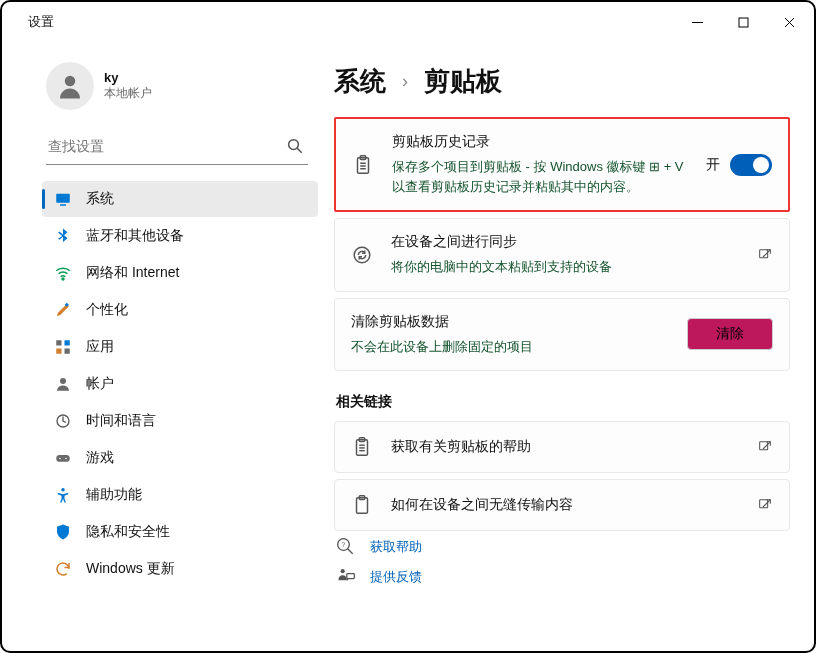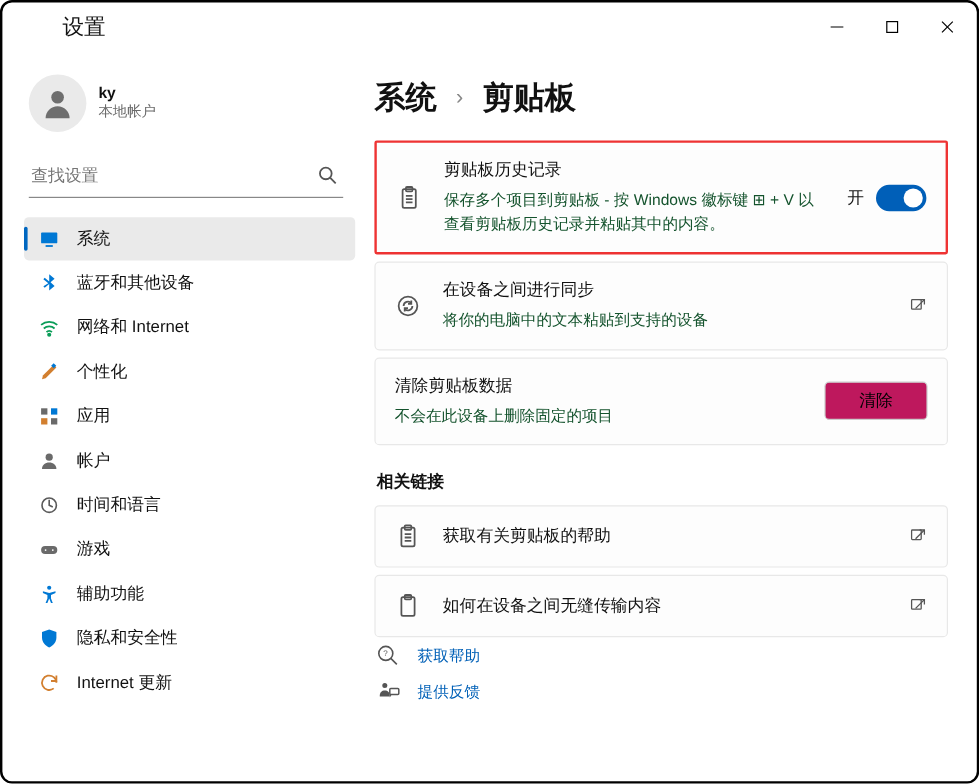--- a/index.html
+++ b/index.html
@@ -1,24 +1,24 @@
 <!DOCTYPE html>
 <html><head>
 <meta charset="utf-8">
 <style>
 * { box-sizing: border-box; margin: 0; padding: 0; font-family: "Segoe UI", "Microsoft YaHei", sans-serif; }
 body { width: 816px; height: 653px; background: #fff; border: 2px solid #000; border-radius: 10px; overflow: hidden; position: relative; }
 .titlebar { height: 40px; display: flex; justify-content: space-between; align-items: center; padding: 0 2px 0 18px; }
-.titlebar-left { display: flex; align-items: center; gap: 24px; font-size: 18px; color: #111; }
+.titlebar-left { display: flex; align-items: center; font-size: 13px; color: #111; }
 .back-arrow { font-size: 15px; color: #111; cursor: pointer; padding: 4px; }
 .win-controls { display: flex; }
 .wbtn { width: 46px; height: 32px; display: flex; align-items: center; justify-content: center; cursor: pointer; }
 .wbtn svg { width: 11px; height: 11px; }
 .layout { display: flex; height: calc(653px - 44px); }
-.sidebar { width: 300px; padding: 14px 6px 6px 18px; }
+.sidebar { width: 300px; padding: 14px 6px 6px 18px; margin-left: 22px; }
 .user-row { display: flex; align-items: center; gap: 10px; margin: 6px 4px 20px 4px; }
 .avatar { width: 48px; height: 48px; border-radius: 50%; background: #eaeaea; display: flex; align-items: center; justify-content: center; }
 .avatar svg { width: 30px; height: 30px; fill: #6e6e6e; }
 .uname { font-size: 13px; font-weight: 600; color: #111; }
 .uacc { font-size: 12px; color: #6a6a6a; }
 .search { display: flex; align-items: center; border-bottom: 1px solid #888; margin: 0 10px 16px 4px; padding: 2px 0 4px 0; }
 .search input { flex: 1; border: none; outline: none; font-size: 14px; color: #333; background: transparent; padding: 6px 2px; }
 .search-icon { width: 18px; height: 18px; color: #555; margin-right: 4px; cursor: pointer; }
 .nav { list-style: none; margin-top: 4px; }
 .nav li { display: flex; align-items: center; gap: 14px; padding: 9px 10px 9px 12px; border-radius: 4px; font-size: 14px; color: #111; cursor: pointer; position: relative; margin-bottom: 1px; }
@@ -200,21 +200,21 @@
           </span>
         <span>隐私和安全性</span>
       </li>
       <li>
         <span class="nicon">
             <svg viewBox="0 0 24 24" fill="none" stroke="#d27f2f" stroke-width="2">
               <path d="M20 12a8 8 0 10-3 6.2"></path>
               <path d="M20 4v6h-6"></path>
             </svg>
           </span>
-        <span>Internet 更新</span>
+        <span>Windows 更新</span>
       </li>
     </ul>
   </aside>
 
   <main class="main">
     <div class="breadcrumb">
       <span class="root">系统</span>
       <span class="sep">›</span>
       <span>剪贴板</span>
     </div>

